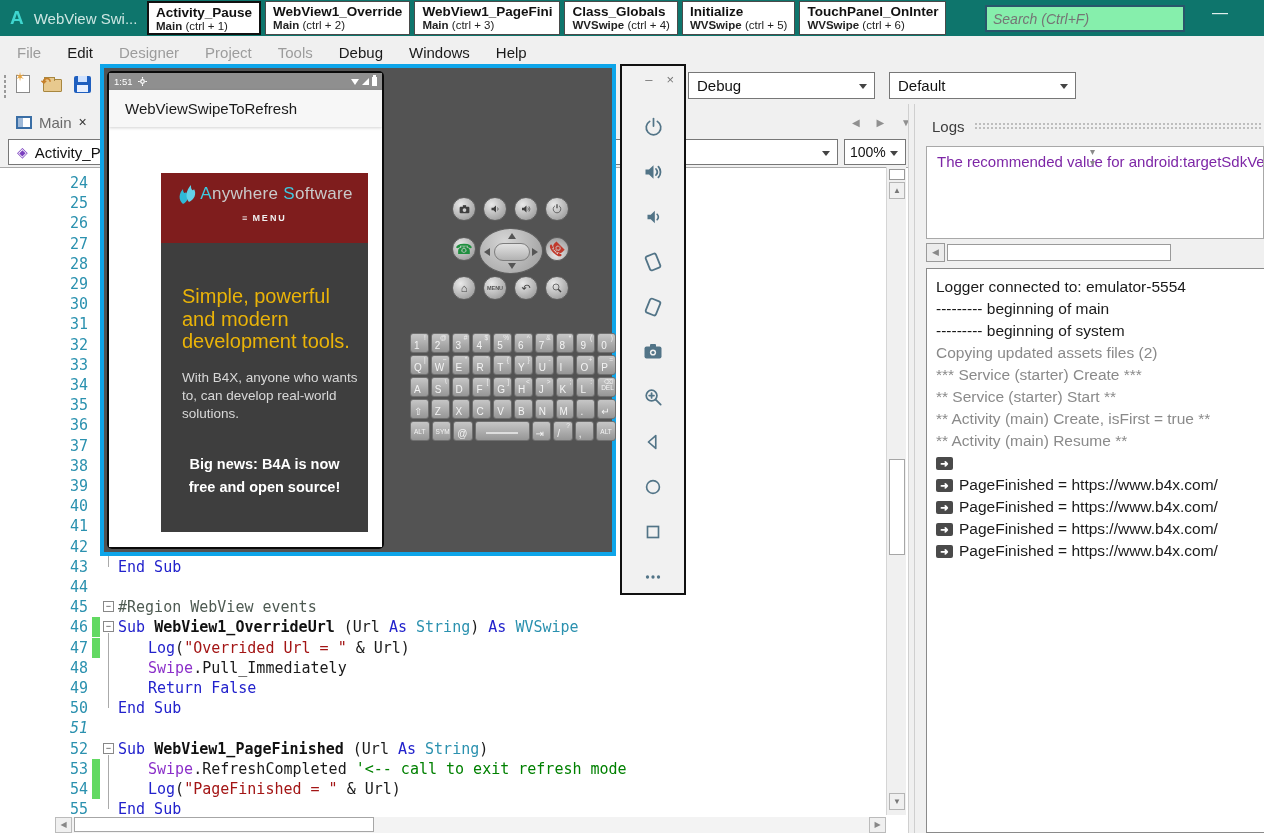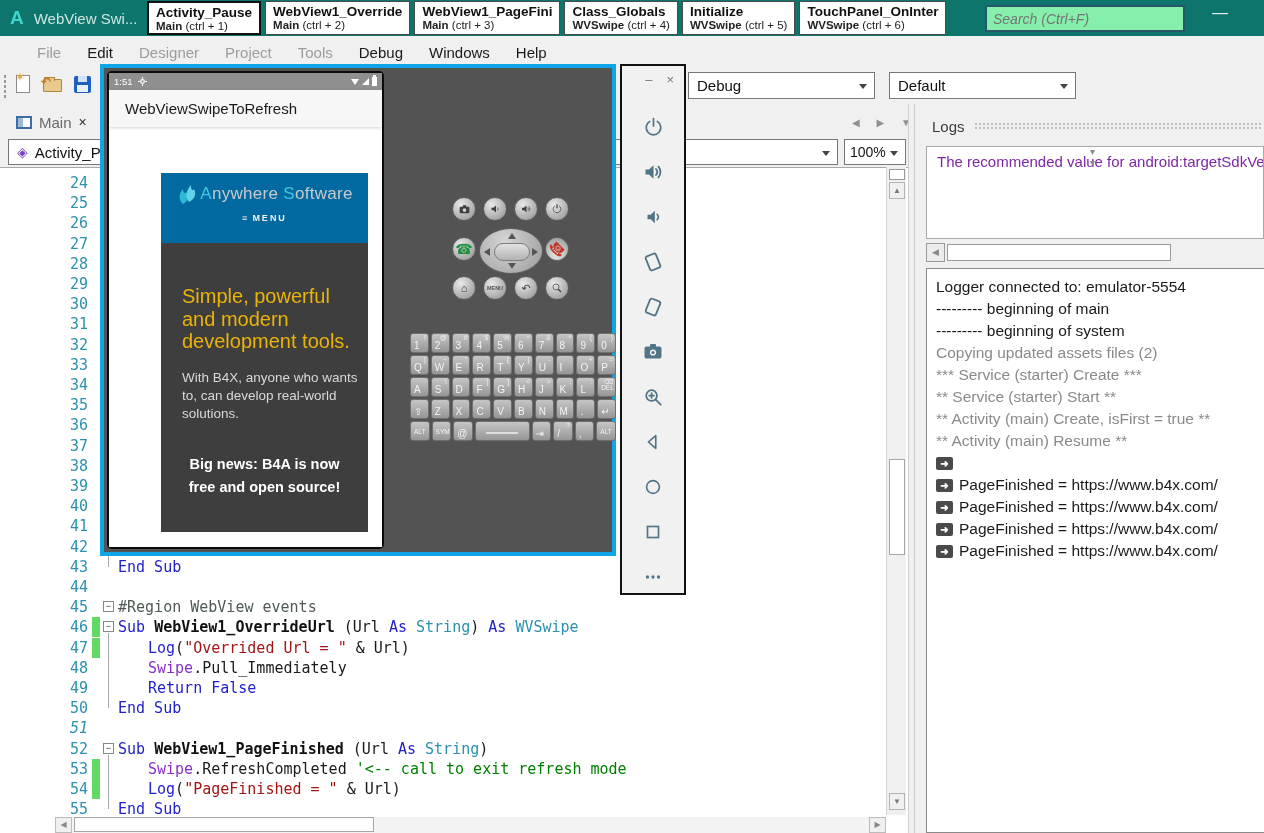--- a/index.html
+++ b/index.html
@@ -14,21 +14,21 @@
   .tb-tab { background:#fff; border:1px solid #4a4a4a; height:34px; padding:2px 7px 0 7px; cursor:default; }
   .tb-tab.active { border:2px solid #111; }
   .tb-tab .t1 { font-size:13.5px; font-weight:bold; color:#111; white-space:nowrap; }
   .tb-tab .t2 { font-size:11.5px; color:#222; white-space:nowrap; }
   .tb-tab .t2 b { font-weight:bold; }
   .tb-search { position:absolute; left:985px; top:5px; width:200px; height:27px; background:#86efac; border:2px solid #29556b; display:flex; align-items:center; }
   .tb-search input { flex:1; border:none; outline:none; font-family:"Liberation Sans",sans-serif; font-style:italic; font-size:14px; color:#555; padding:0 6px; background:transparent; }
   .tb-min { position:absolute; left:1200px; top:4px; width:40px; text-align:center; color:#e7f2f0; font-size:16px; }
 
   
-  .menubar { position:absolute; left:0; top:36px; width:1264px; height:32px; display:flex; align-items:center; padding-left:24px; background:#f0f0f0; z-index:3; }
+  .menubar { position:absolute; left:0; top:36px; width:1264px; height:32px; display:flex; align-items:center; padding-left:4px; background:#f0f0f0; z-index:3; }
   .menu-item { font-size:15px; padding:5px 13px; color:#1a1a1a; }
   .menu-item.disabled { color:#9c9c9c; }
 
   
   .toolrow { position:absolute; left:0; top:68px; width:1264px; height:36px; background:#f0f0f0; z-index:3; }
   .grip { position:absolute; left:3px; top:6px; width:4px; height:24px;
           background-image:radial-gradient(#9a9a9a 1px, transparent 1.3px); background-size:4px 5px; }
   .ticon { position:absolute; top:5px; width:22px; height:24px; }
   .icon-page { position:absolute; left:4px; top:2px; width:14px; height:18px; background:#fff; border:1px solid #8a8a8a; }
   .icon-star { position:absolute; left:-2px; top:-6px; color:#e8a33d; font-size:12px; }
@@ -78,21 +78,21 @@
   .phone-screen { width:100%; height:100%; background:#fff; display:flex; flex-direction:column; overflow:hidden; }
   .p-status { height:17px; background:#8f8f8f; display:flex; align-items:center; color:#fff; font-size:9.5px; padding:0 5px; }
   .p-status .time { margin-right:5px; }
   .p-status .right { margin-left:auto; display:flex; align-items:center; gap:3px; }
   .wifi-tri { width:0; height:0; border-left:4px solid transparent; border-right:4px solid transparent; border-top:6px solid #fff; }
   .sig-tri { width:0; height:0; border-left:7px solid transparent; border-bottom:7px solid #fff; }
   .batt { width:5px; height:9px; background:#fff; position:relative; }
   .batt:before { content:""; position:absolute; left:1px; top:-2px; width:3px; height:2px; background:#fff; }
   .p-appbar { height:37px; background:#f7f7f7; display:flex; align-items:center; padding-left:16px; font-size:15px; color:#1b1b1b; box-shadow:0 1px 3px rgba(0,0,0,.18); position:relative; z-index:2; }
   .p-web { flex:1; background:#fff; position:relative; }
-  .hero-black { position:absolute; left:52px; top:46px; width:207px; height:70px; background:#0369a1; color:#c9c9c9; }
+  .hero-black { position:absolute; left:52px; top:46px; width:207px; height:70px; background:#7f1d1d; color:#c9c9c9; }
   .brand { display:flex; align-items:center; justify-content:center; margin-top:9px; gap:2px; }
   .brand-txt { font-size:17px; letter-spacing:.3px; }
   .cyan { color:#3FC9E0; }
   .menu-row { margin-top:7px; text-align:center; font-size:9px; font-weight:bold; letter-spacing:2px; color:#f0f0f0; }
   .menu-row .burger { letter-spacing:0; margin-right:5px; }
   .hero-dark { position:absolute; left:52px; top:116px; width:207px; height:289px; background:#3e3e3e; color:#dedede; }
   .hd-h1 { margin:42px 0 16px 21px; width:172px; font-size:20px; line-height:1.13; color:#eab308; }
   .hd-p { margin:13px 0 0 21px; width:176px; font-size:13.5px; line-height:1.35; color:#d8d8d8; }
   .hd-banner { margin:30px auto 0 auto; width:180px; text-align:center; font-size:14.5px; font-weight:bold; color:#fff; line-height:1.55; }
 

